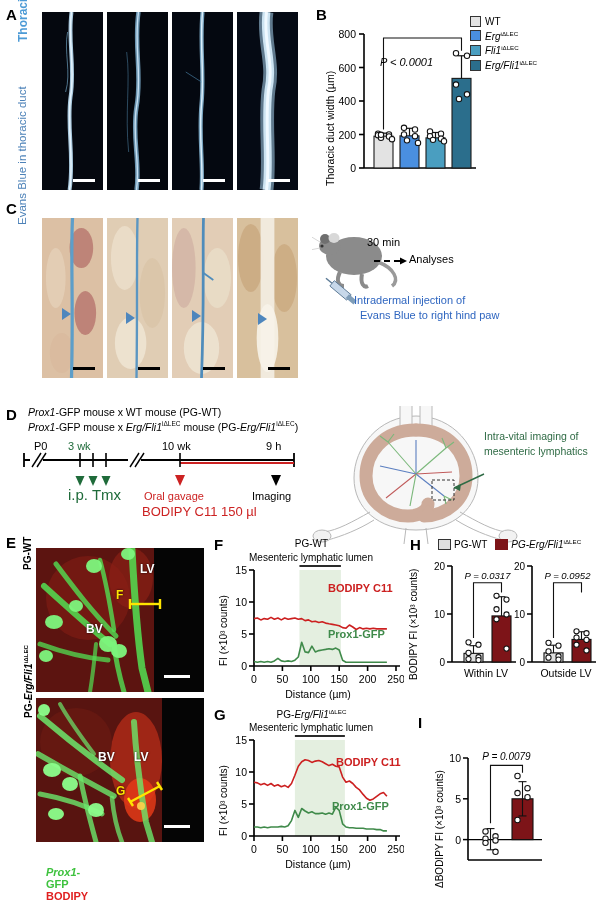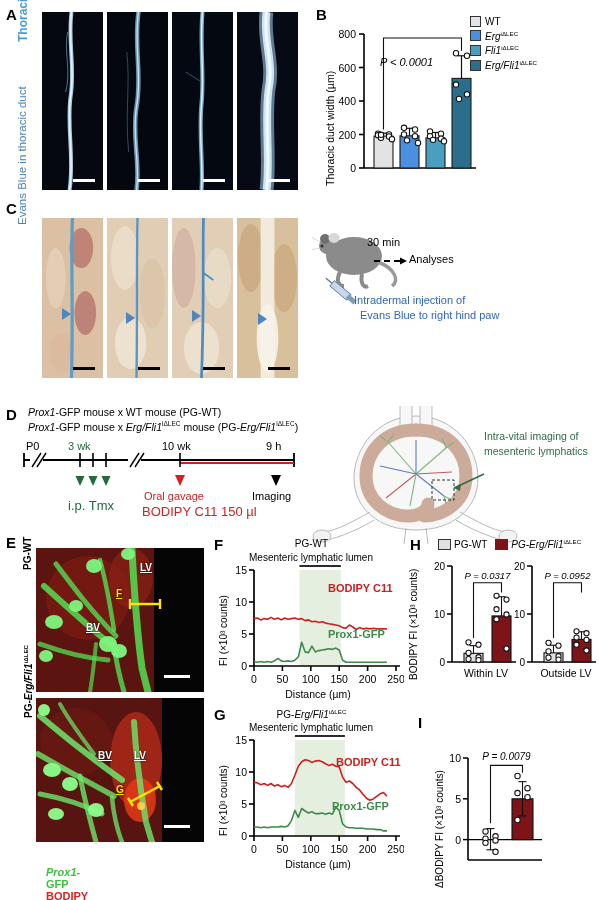--- a/index.html
+++ b/index.html
@@ -42,21 +42,21 @@
   #mouse-dia { position:absolute; left:312px; top:228px; width:290px; height:130px; }
   .blue-txt { color:#2f66c0; }
 
   
   #panelD { position:absolute; left:10px; top:406px; width:300px; height:120px; }
   #organ-dia { position:absolute; left:308px; top:404px; width:286px; height:140px; }
 
   
   #panelE { position:absolute; left:8px; top:534px; }
   .fl-img { position:relative; width:168px; height:144px; background:#000; overflow:hidden; }
-  .fl-cap { position:absolute; color:#fff; font-size:10px; font-weight:bold; text-shadow:0 0 2px #000;text-decoration:underline; }
+  .fl-cap { position:absolute; color:#fff; font-size:12px; font-weight:bold; text-shadow:0 0 2px #000; }
   .e-rowlab { position:absolute; transform:rotate(-90deg); transform-origin:left top; font-size:10px; font-weight:bold; white-space:nowrap; }
 
   
   .lp { position:absolute; }
   .lp-title { position:absolute; width:100%; text-align:center; font-size:10px; white-space:nowrap; }
   .lp-ylab { position:absolute; transform:rotate(-90deg); transform-origin:left top; font-size:10px; white-space:nowrap; }
   .lp-xlab { position:absolute; width:100%; text-align:center; font-size:10.5px; }
   .series-lab { position:absolute; font-size:11px; font-weight:bold; white-space:nowrap; }
 
   
@@ -301,26 +301,26 @@
     <line x1="96" y1="15" x2="96" y2="29" stroke="#000" stroke-width="1.6"></line>
     <line x1="170" y1="15" x2="170" y2="29" stroke="#000" stroke-width="1.6"></line>
 
     <polygon points="70,48 65.5,38 74.5,38" fill="#1f6b3a"></polygon>
     <polygon points="83,48 78.5,38 87.5,38" fill="#1f6b3a"></polygon>
     <polygon points="96,48 91.5,38 100.5,38" fill="#1f6b3a"></polygon>
     <polygon points="170,48 165,37 175,37" fill="#cc2222"></polygon>
     <polygon points="266,48 261,37 271,37" fill="#000"></polygon>
   </svg>
 
-  <div class="abs" style="left:16px; top:34px; font-size:11px;">P0</div>
+  <div class="abs" style="left:24px; top:34px; font-size:11px;">P0</div>
   <div class="abs" style="left:58px; top:34px; font-size:11px; color:#1f6b3a;">3 wk</div>
   <div class="abs" style="left:152px; top:34px; font-size:11px;">10 wk</div>
   <div class="abs" style="left:256px; top:34px; font-size:11px;">9 h</div>
 
-  <div class="abs" style="left:58px; top:92px; font-size:13px; color:#1f6b3a;">i.p. Tmx</div>
+  <div class="abs" style="left:58px; top:80px; font-size:15px; color:#1f6b3a;">i.p. Tmx</div>
   <div class="abs" style="left:134px; top:84px; font-size:11px; color:#cc2222;">Oral gavage</div>
   <div class="abs" style="left:132px; top:98px; font-size:13px; color:#cc2222;">BODIPY C11 150 µl</div>
   <div class="abs" style="left:242px; top:84px; font-size:11px;">Imaging</div>
 </div>
 
 <div id="organ-dia">
   <svg width="286" height="140" style="position:absolute;left:0;top:0">
 
     <path d="M108 12 C70 12 46 44 46 74 C46 104 70 126 108 126 C146 126 170 104 170 74 C170 44 146 12 108 12 Z" fill="#f7f7f7" stroke="#b8b8b8" stroke-width="1"></path>
     <path d="M92 2 L92 24 L104 24 L104 2" fill="#f7f7f7" stroke="#b8b8b8" stroke-width="1"></path>

